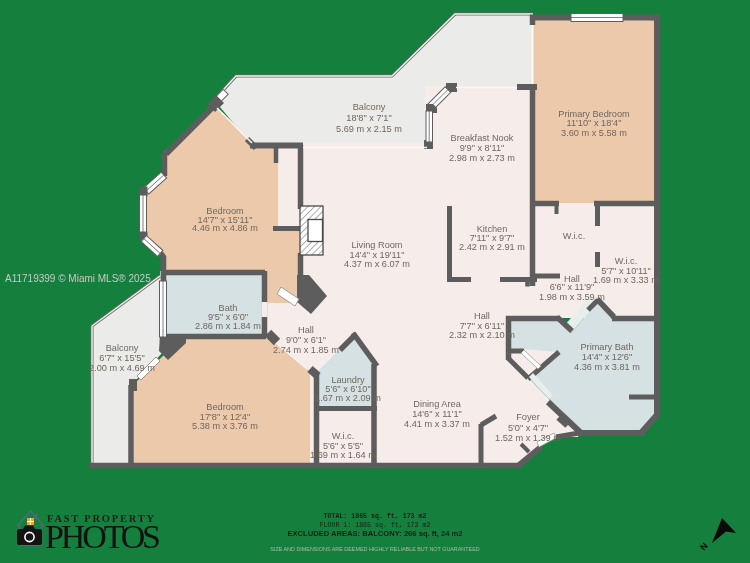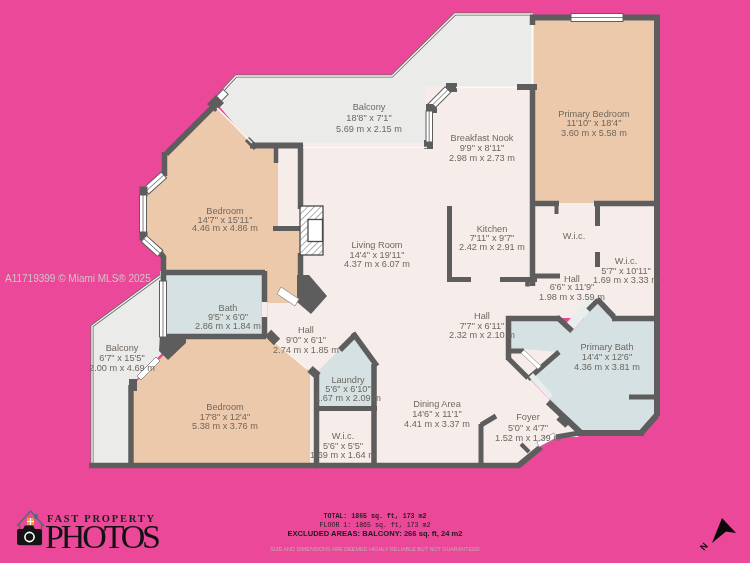--- a/index.html
+++ b/index.html
@@ -1,16 +1,16 @@
 <!DOCTYPE html>
 <html><head>
 <meta charset="utf-8">
 <style>
 html,body{margin:0;padding:0;background:#fff;}
-#page{position:relative;width:750px;height:563px;background:#ec4899;overflow:hidden;}
+#page{position:relative;width:750px;height:563px;background:#15803d;overflow:hidden;}
 svg{display:block;}
 .lbl{font-family:"Liberation Sans",sans-serif;font-size:9.2px;fill:#6f675e;text-anchor:middle;}
 .wm{font-family:"Liberation Sans",sans-serif;font-size:10px;fill:#c9c8c7;}
 .mono{font-family:"Liberation Mono",monospace;fill:#1c1c1c;text-anchor:middle;}
 </style>
 </head>
 <body>
 <div id="page">
 <svg width="750" height="563" viewBox="0 0 750 563">
 <defs>

